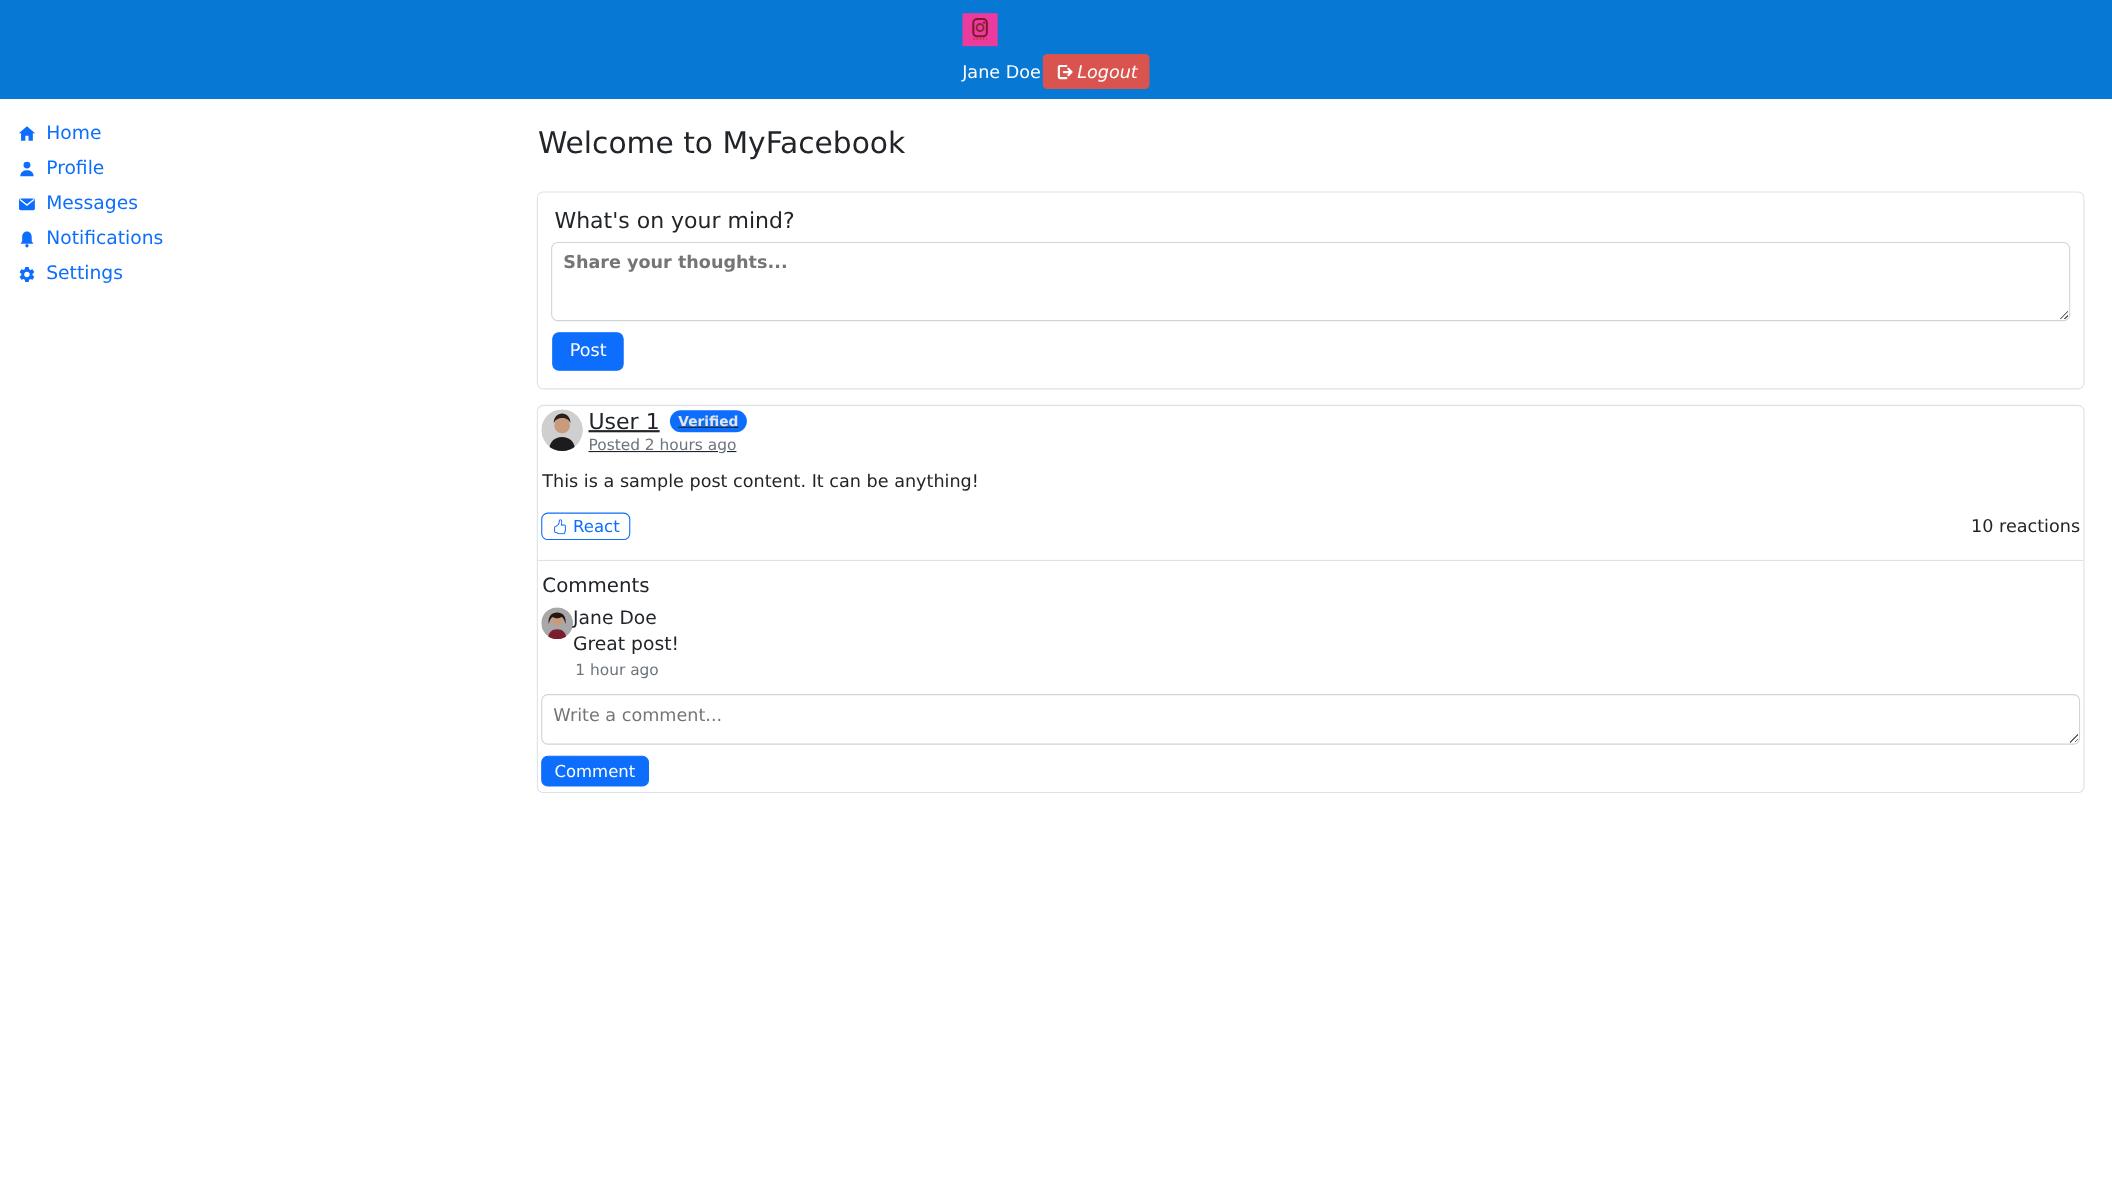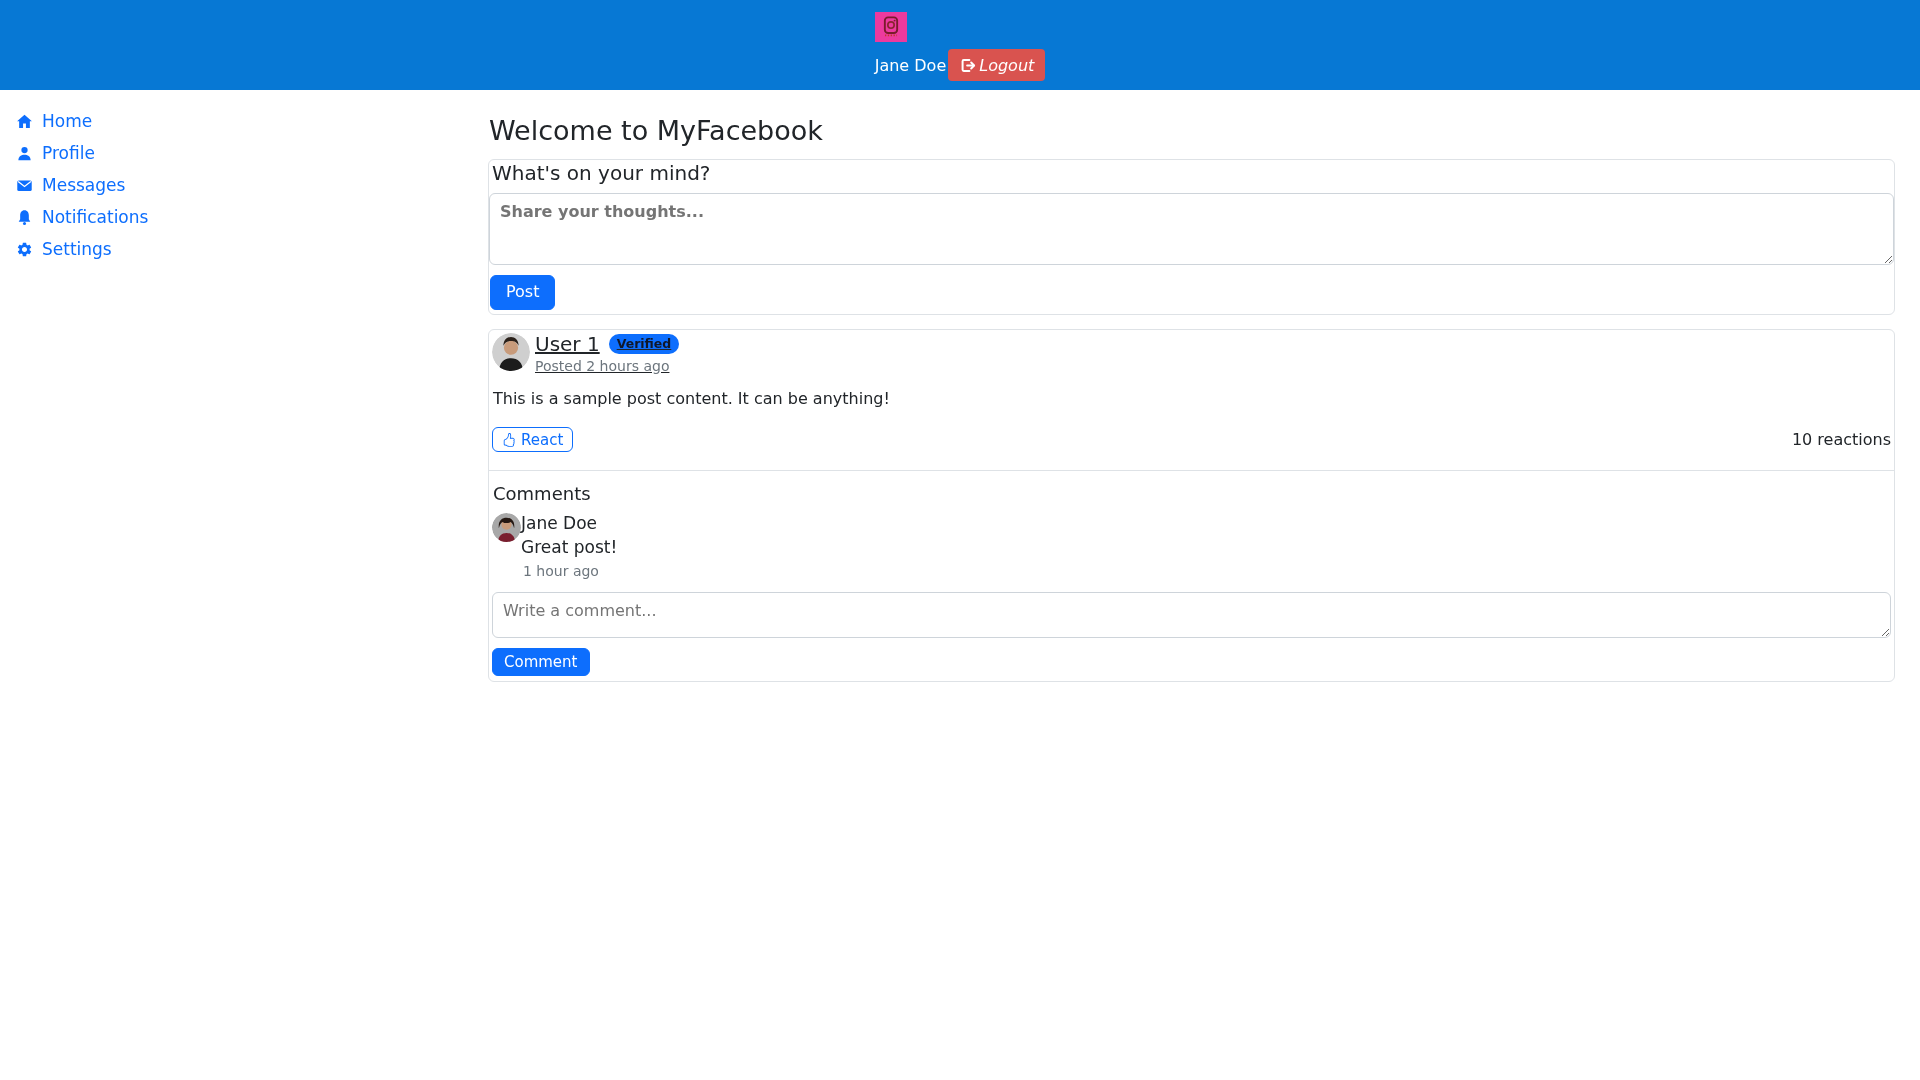--- a/index.html
+++ b/index.html
@@ -60,21 +60,21 @@
     font-size: 27px; font-weight: 400;
     margin: 25px 0 0 1px; line-height: 1.2; color: #212529;
   }
 
   
   .card {
     border: 1px solid #dee2e6;
     border-radius: 6px;
     background: #fff;
   }
-  .post-form { margin-top: 12px; padding: 0; margin-bottom: 14px; }
+  .post-form { margin-top: 27px; padding: 12px; margin-bottom: 14px; }
   .post-form-heading {
     font-size: 20px; font-weight: 400;
     margin: 1px 0 8px 3px;
   }
   textarea {
     display: block; width: 100%;
     border: 1px solid #ced4da; border-radius: 6px;
     padding: 8px 10px;
     font-size: 16px; font-family: inherit; color: #212529;
     resize: both;
@@ -93,21 +93,21 @@
   .post-header { display: flex; gap: 5px; align-items: flex-start; text-decoration: underline; }
   .avatar {
     border-radius: 50%; overflow: hidden; flex-shrink: 0;
     display: block;
   }
   .avatar-lg { width: 38px; height: 38px; }
   .avatar-sm { width: 29px; height: 29px; }
   .author-row { display: flex; align-items: center; gap: 9px; }
   .author-name { font-size: 20px; line-height: 1.1; }
   .badge {
-    background: #0d6efd; color: #0f172a;
+    background: #0d6efd; color: #e5e5e5;
     font-size: 12.5px; font-weight: 700; line-height: 1;
     padding: 4px 8px; border-radius: 10px;
   }
   .post-meta { color: #6c757d; font-size: 14px; margin-top: 3px; }
   .post-content { font-size: 16px; margin: 14px 0 0 1px; line-height: 1.4; }
 
   .react-row {
     display: flex; justify-content: space-between; align-items: center;
     margin-top: 17px;
   }

